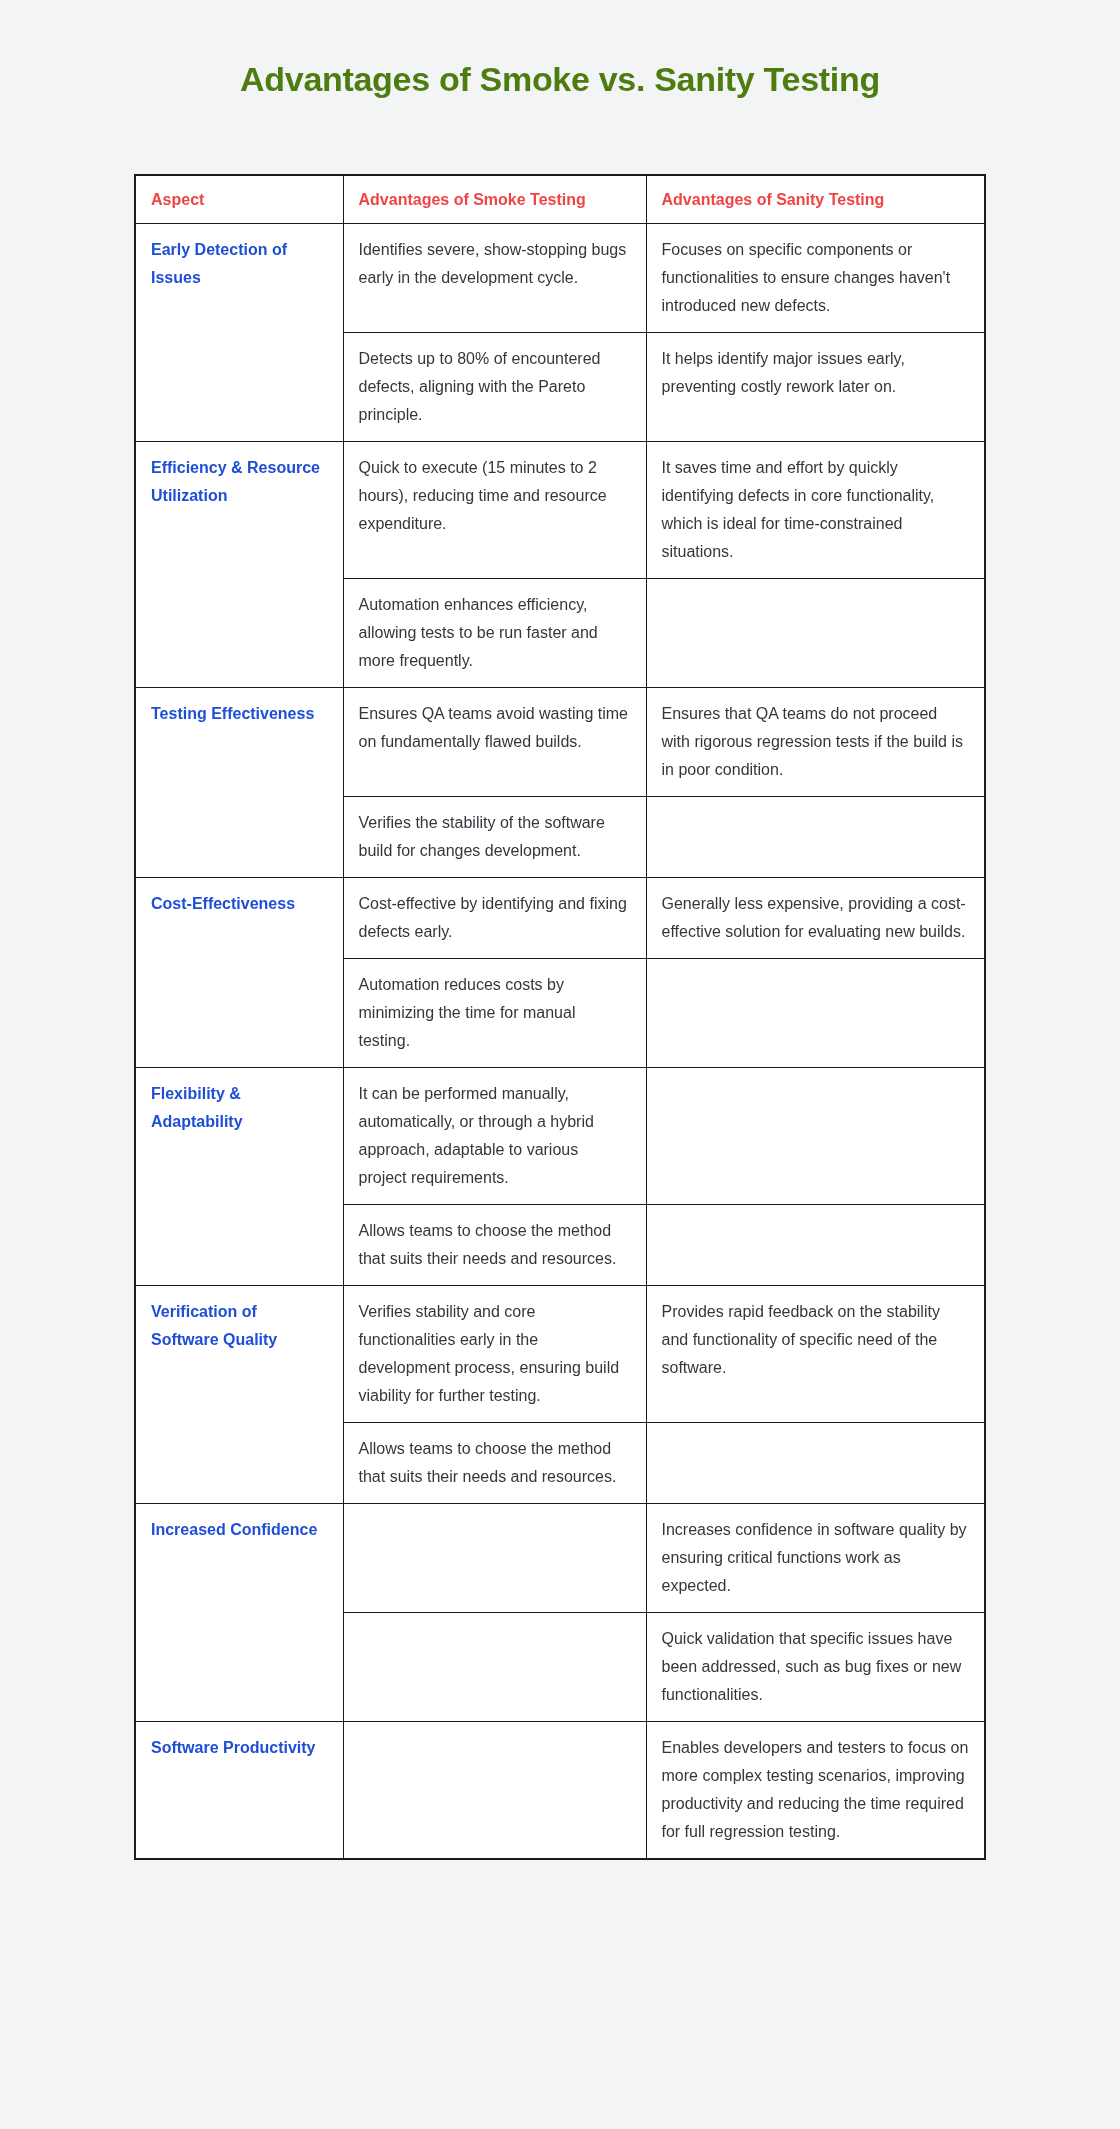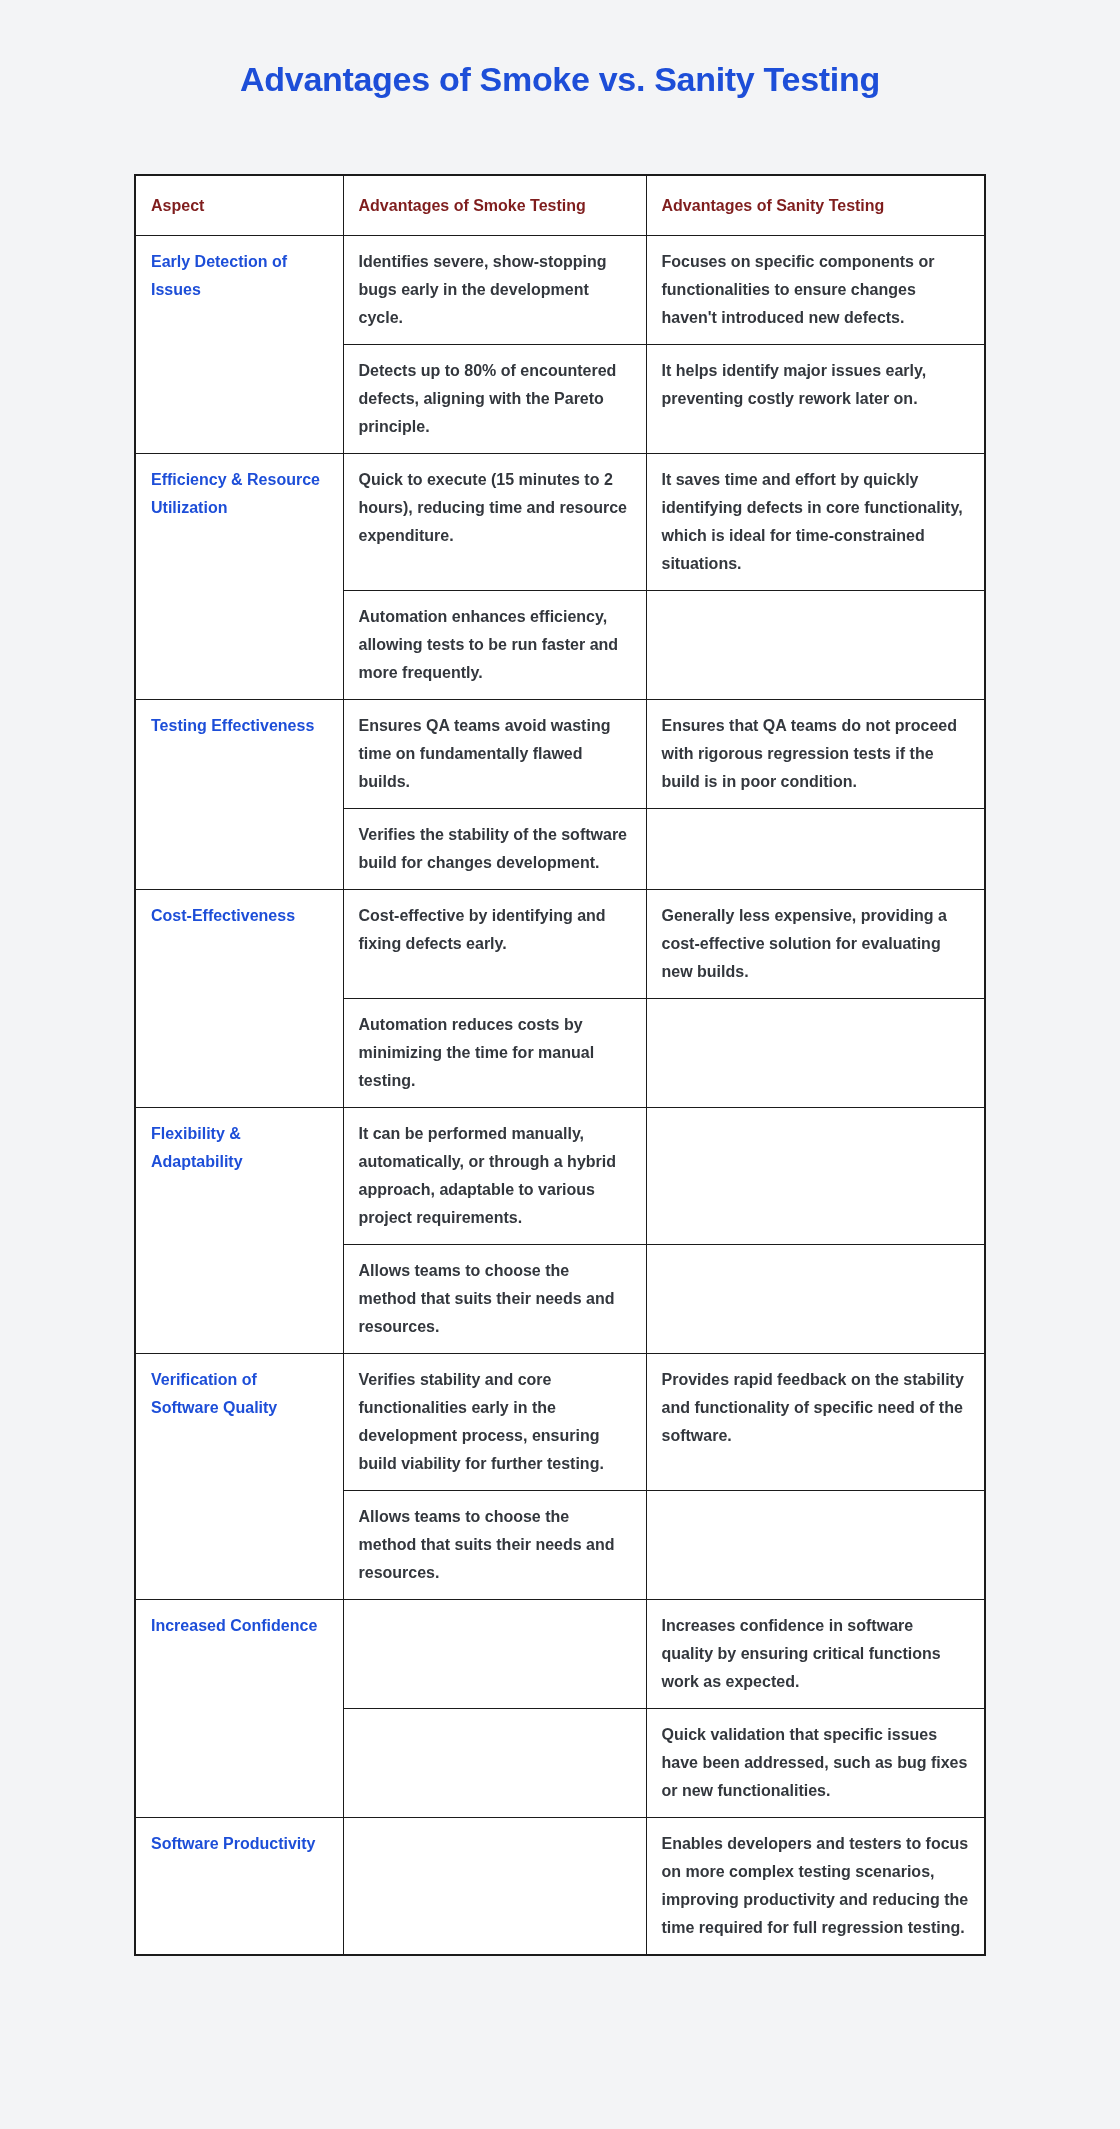--- a/index.html
+++ b/index.html
@@ -13,49 +13,49 @@
     font-family: "Liberation Sans", "DejaVu Sans", sans-serif;
     -webkit-font-smoothing: antialiased;
   }
   .page-title {
     margin: 58px 0 0 0;
     text-align: center;
     font-size: 34px;
     line-height: 42px;
     font-weight: 700;
     letter-spacing: -0.3px;
-    color: #1d4ed8;
+    color: #4d7c0f;
   }
   table.comparison {
     width: 850px;
     margin: 74px auto 0 auto;
     border-collapse: collapse;
     table-layout: fixed;
     background: #ffffff;
     border: 2px solid #1b1b1b;
   }
   col.col-aspect { width: 208px; }
   col.col-smoke  { width: 303px; }
   col.col-sanity { width: 339px; }
   th, td {
     border: 1.5px solid #1b1b1b;
     padding: 12px 15px;
     vertical-align: top;
     text-align: left;
     font-size: 16px;
     line-height: 28px;
     color: #33373d;
-    font-weight: 700;
+    font-weight: 400;
     overflow-wrap: break-word;
   }
   th {
-    padding: 16px 15px;
+    padding: 10px 15px;
     font-weight: 700;
     line-height: 27px;
-    color: #7f1d1d;
+    color: #ef4444;
   }
   td.aspect {
     font-weight: 700;
     color: #1d4ed8;
   }
   .bottom-spacer {
     height: 90px;
   }
 </style>
 </head>

